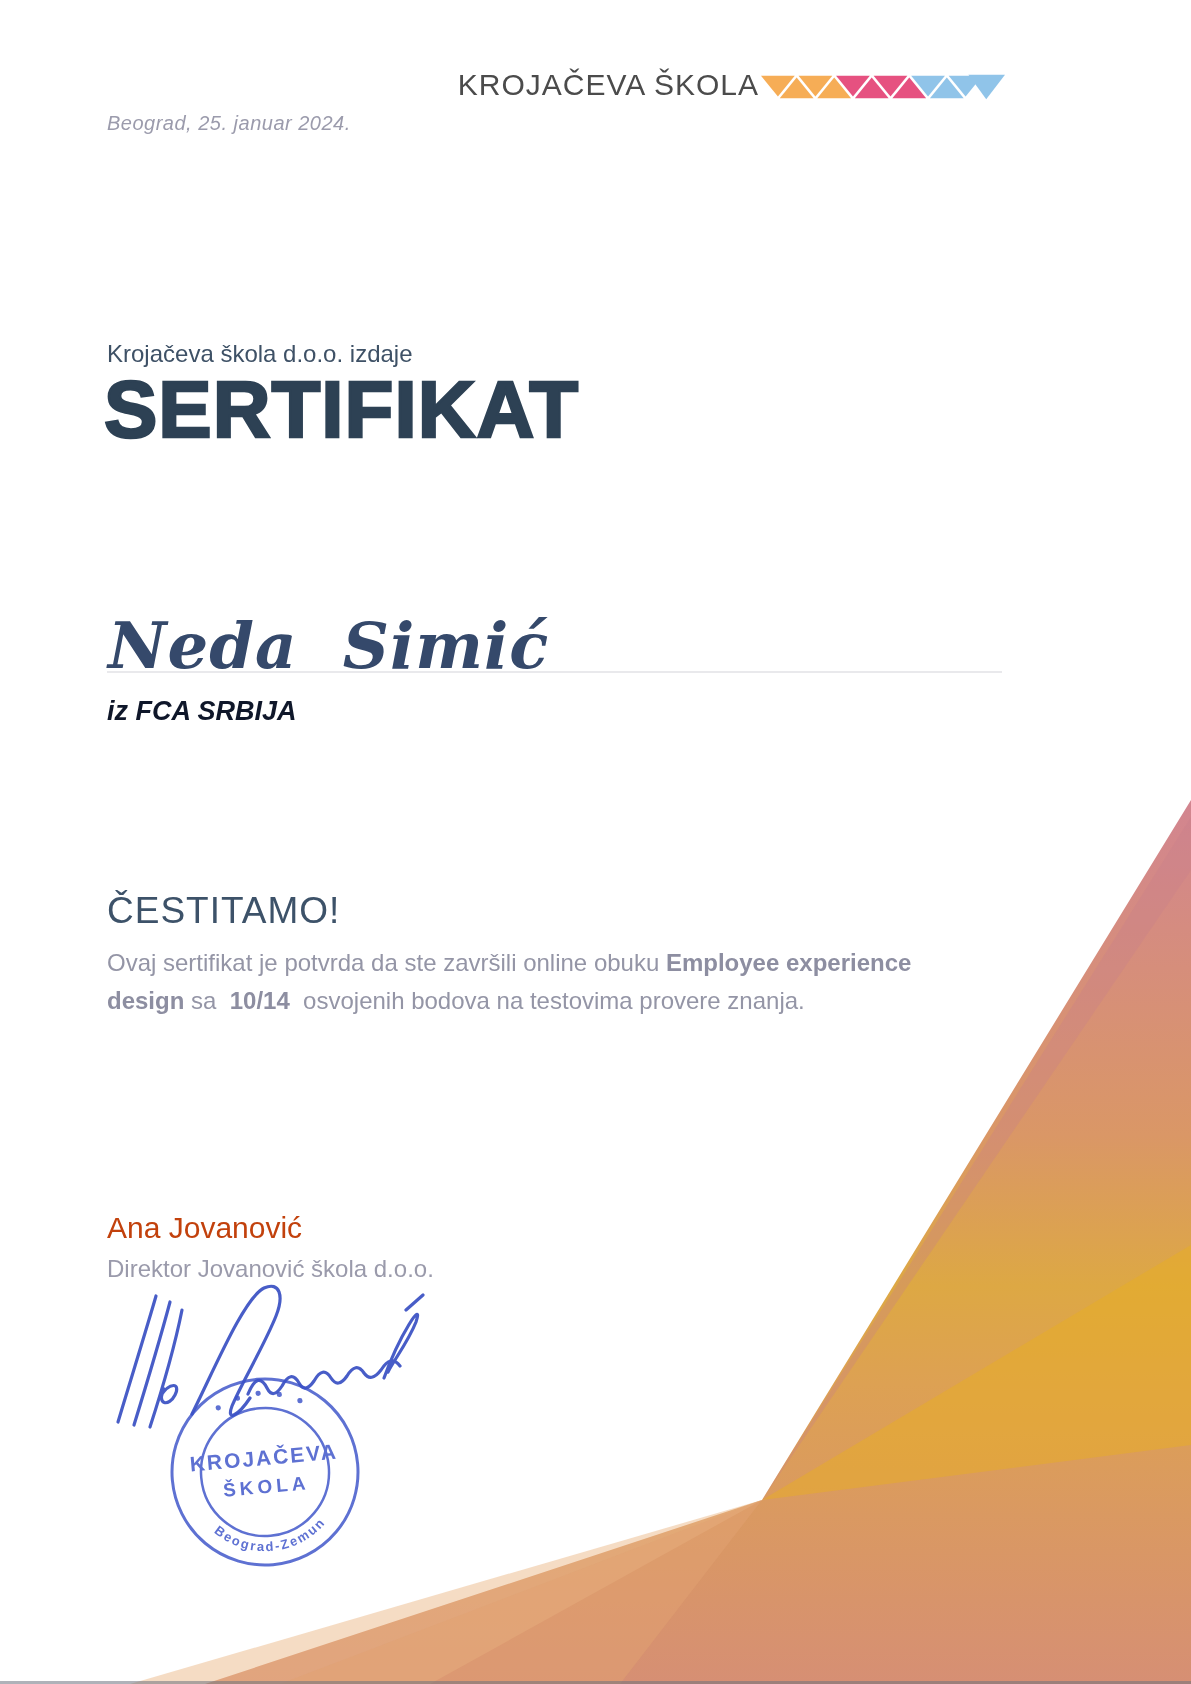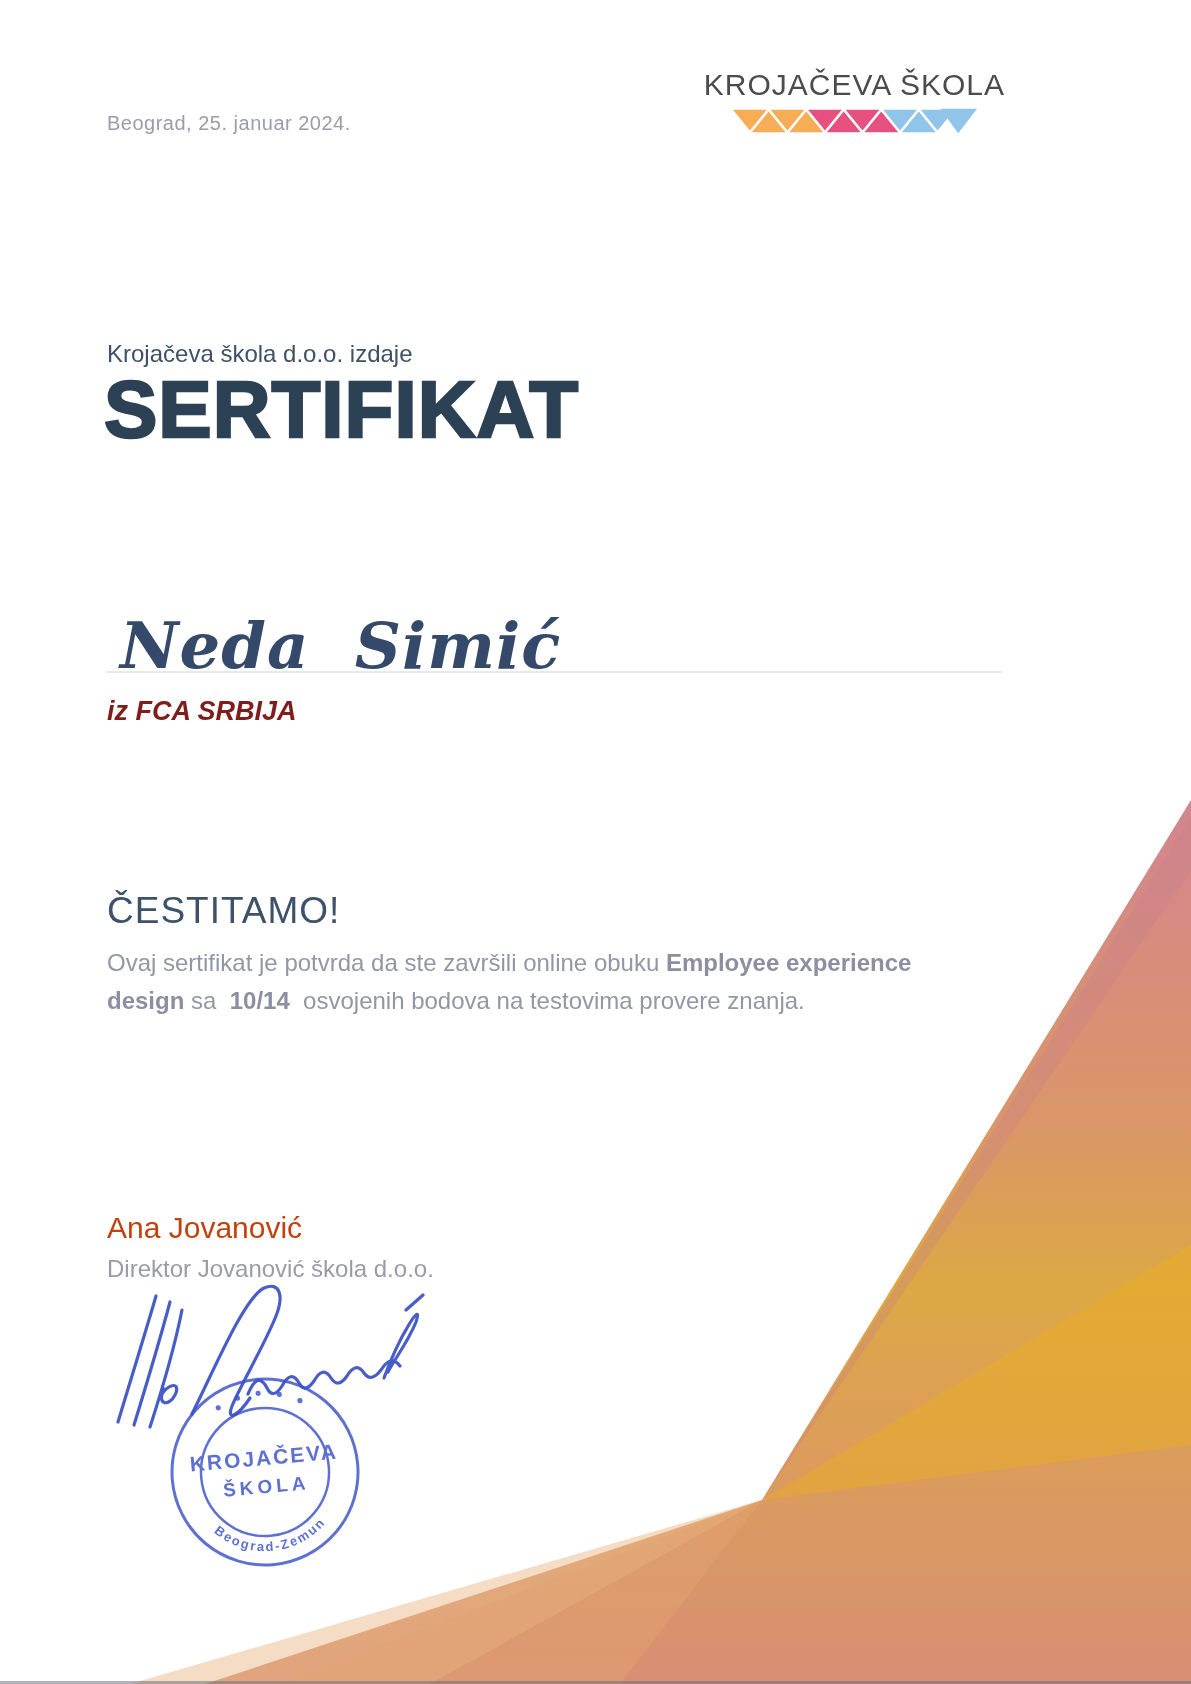--- a/index.html
+++ b/index.html
@@ -2,37 +2,37 @@
 <html><head>
 <meta charset="utf-8">
 <style>
   html,body{margin:0;padding:0;background:#fff;}
   #page{
     position:relative;width:1191px;height:1684px;background:#ffffff;
     overflow:hidden;font-family:"Liberation Sans",sans-serif;
   }
   .abs{position:absolute;}
   
-  .date{left:107px;top:112px;font-size:20px;color:#9b9bac;letter-spacing:.5px;}
-  .logo{right:186px;top:68px;display:flex;flex-direction:column;align-items:center;}
+  .date{left:107px;top:112px;font-size:20px;color:#9b9bac;letter-spacing:.5px;font-style:italic;}
+  .logo{right:186px;top:68px;display:flex;align-items:flex-start;}
   .logo-text{font-size:30px;color:#4b4b4b;letter-spacing:1px;font-weight:400;white-space:nowrap;}
   .logo-band{margin-top:6px;margin-left:2px;}
   
   .issuer{left:107px;top:340px;font-size:24px;color:#3e5166;}
   .big-title{
     left:104px;top:370px;font-size:80px;font-weight:900;color:#2d4154;
     letter-spacing:1px;-webkit-text-stroke:2.5px #2d4154;line-height:1;
   }
   
   .name{
-    left:120px;top:608px;font-family:"DejaVu Serif",serif;font-style:italic;font-weight:bold;
+    left:108px;top:608px;font-family:"DejaVu Serif",serif;font-style:italic;font-weight:bold;
     font-size:64px;color:#35496b;word-spacing:22px;letter-spacing:1px;
   }
   .name-line{left:107px;top:671px;width:895px;height:2px;background:#e9e9ec;}
-  .company{left:107px;top:696px;font-size:27px;font-style:italic;font-weight:bold;color:#7f1d1d;}
+  .company{left:107px;top:696px;font-size:27px;font-style:italic;font-weight:bold;color:#0f172a;}
   
   .congrats-h{left:107px;top:858px;font-size:37px;color:#3d5269;letter-spacing:1px;margin-top:32px;}
   .paragraph{
     left:107px;top:944px;width:880px;font-size:24px;line-height:38px;color:#9495a6;
     white-space:pre-wrap;
   }
   .paragraph .bold{font-weight:bold;color:#8d8ea1;}
   
   .signer-name{left:107px;top:1211px;font-size:30px;color:#c2410c;}
   .signer-title{left:107px;top:1255px;font-size:24px;color:#9a9aab;}

